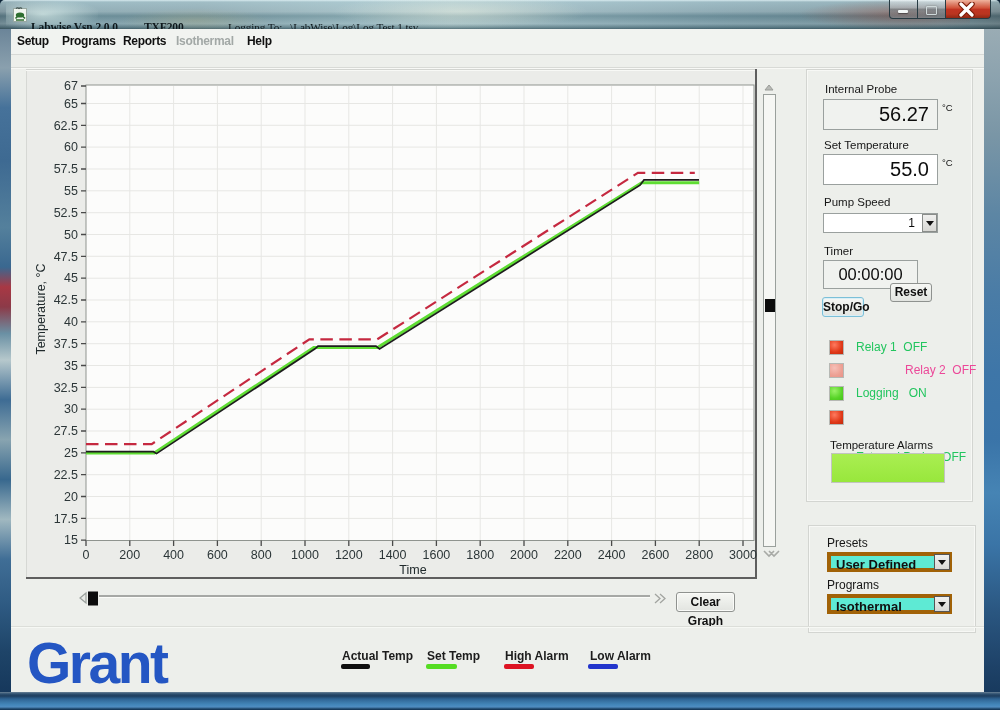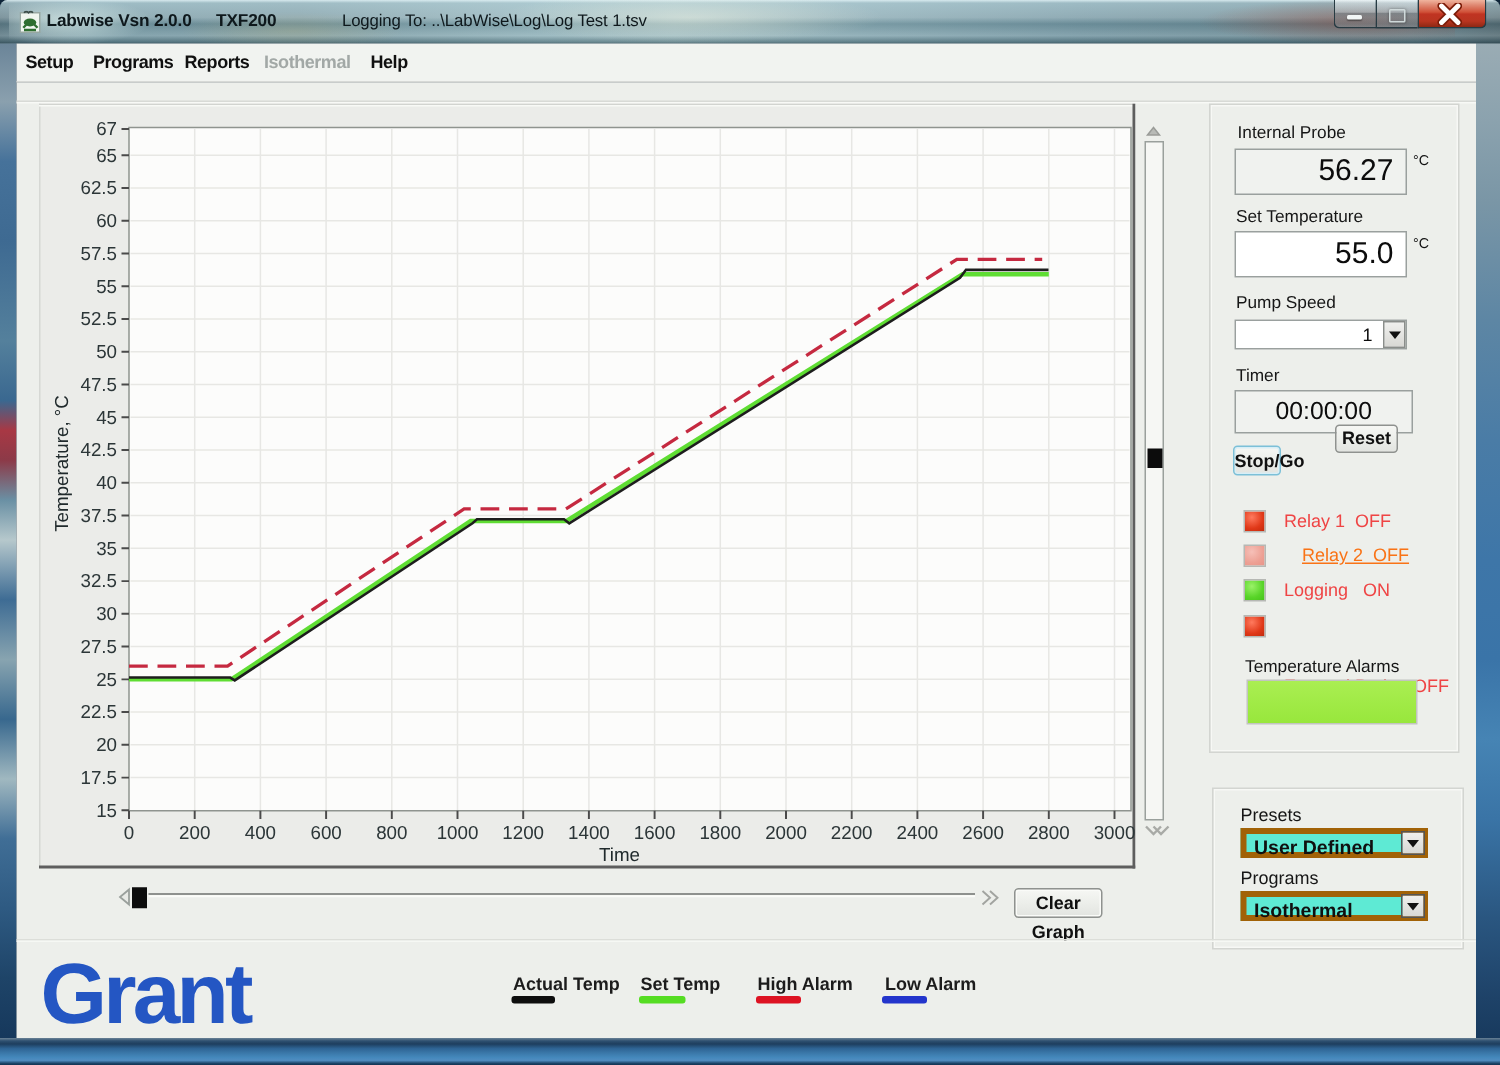--- a/index.html
+++ b/index.html
@@ -18,21 +18,21 @@
   #titlebar .sheen{left:0;top:0;width:1000px;height:29px;
     background:linear-gradient(180deg,rgba(225,242,246,.9) 0%,rgba(200,224,230,.5) 7%,rgba(255,255,255,.22) 40%,rgba(30,55,65,.10) 55%,rgba(255,255,255,.14) 82%,rgba(20,45,55,.30) 96%,rgba(10,30,40,.45) 100%);}
   #titlebar .blob1{left:330px;top:0;width:260px;height:29px;
     background:radial-gradient(ellipse at 50% 40%,rgba(235,240,225,.5),rgba(235,240,225,0) 70%);}
   #titlebar .blob2{left:800px;top:0;width:170px;height:29px;
     background:radial-gradient(ellipse at 60% 50%,rgba(160,60,40,.38),rgba(160,60,40,0) 72%);}
   #titlebar .blob3{left:120px;top:8px;width:150px;height:21px;
     background:radial-gradient(ellipse at 50% 60%,rgba(190,180,120,.25),rgba(190,180,120,0) 70%);}
   #titlebar .blob4{left:6px;top:2px;width:92px;height:27px;
     background:radial-gradient(ellipse at 40% 45%,rgba(225,244,240,.7),rgba(225,244,240,0) 75%);}
-  .ttext{top:7px;height:15px;line-height:15px;font-size:11.5px;font-weight:bold;letter-spacing:-0.1px;color:#0e181c;white-space:pre;}
+  .ttext{top:20px;height:15px;line-height:15px;font-size:11.5px;font-weight:bold;letter-spacing:-0.1px;color:#0e181c;white-space:pre;font-family:Liberation Serif, serif;}
   
   .wbtn{top:0;height:19px;border:1px solid #273b43;border-top:none;box-sizing:border-box;
     background:linear-gradient(180deg,rgba(255,255,255,.50) 0%,rgba(220,235,240,.28) 45%,rgba(60,90,100,.20) 50%,rgba(160,190,200,.22) 100%);}
   #btnmin{left:889px;width:29px;border-bottom-left-radius:4px;}
   #btnmax{left:918px;width:27px;border-left:none;border-right:none;}
   #btnclose{left:945px;width:46px;border-bottom-right-radius:4px;
     background:linear-gradient(180deg,#f0b49e 0%,#e08a74 18%,#d05138 45%,#c03422 52%,#b93520 78%,#8e2814 100%);}
   
   #menubar{left:11px;top:29px;width:973px;height:25px;background:#f1f3f0;border-bottom:1px solid #d7d9d6;}
   .mitem{top:34px;height:15px;line-height:15px;font-size:12px;color:#101010;font-weight:bold;letter-spacing:-0.3px;}
@@ -40,21 +40,21 @@
   #client{left:11px;top:55px;width:973px;height:637px;background:#edefeb;}
   .hline{height:1px;}
   
   .gbox{border:1px solid #d3d5d1;box-shadow:inset 0 0 0 1px #f7f8f5;}
   .lbl{font-size:11.5px;color:#161616;height:13px;line-height:13px;white-space:pre;}
   .disp{box-sizing:border-box;border:1px solid #9aa09e;font-size:20px;color:#0c0c0c;text-align:right;padding-right:8px;}
   .degc{font-size:9.5px;color:#101010;}
   .btn{box-sizing:border-box;border:1px solid #8f928f;border-radius:3px;text-align:center;font-weight:bold;
        background:linear-gradient(180deg,#f6f7f4 0%,#eceeea 50%,#e2e4e0 100%);font-size:12px;color:#101010;}
   .led{width:13px;height:13px;border:1px solid #b6b8b4;}
-  .ledlbl{font-size:12px;color:#ef4444;height:14px;line-height:14px;white-space:pre;}
+  .ledlbl{font-size:12px;color:#22c55e;height:14px;line-height:14px;white-space:pre;}
   .combo{box-sizing:border-box;background:#5eead4;border:4px solid #a16207;}
   .cbtn{box-sizing:border-box;border:1px solid #555;background:linear-gradient(180deg,#f0f0ee 0%,#d8d8d4 100%);}
   .arrow{width:0;height:0;border-left:4px solid transparent;border-right:4px solid transparent;border-top:5px solid #111;}
   
   .leg{font-size:12px;font-weight:bold;color:#1c1c1c;height:14px;line-height:14px;}
   .bar{height:5px;border-radius:2px;}
 </style></head>
 <body>
 <div class="abs" id="fleft"></div>
 <div class="abs" id="fright"></div>
@@ -168,27 +168,27 @@
 <div class="abs disp" style="left:823px;top:99px;width:115px;height:31px;line-height:29px;background:#f0f2ef;">56.27</div>
 <div class="abs degc" style="left:942px;top:102px;">°C</div>
 <div class="abs lbl" style="left:824px;top:139px;">Set Temperature</div>
 <div class="abs disp" style="left:823px;top:154px;width:115px;height:31px;line-height:29px;background:#ffffff;">55.0</div>
 <div class="abs degc" style="left:942px;top:157px;">°C</div>
 <div class="abs lbl" style="left:824px;top:196px;">Pump Speed</div>
 <div class="abs disp" style="left:823px;top:213px;width:115px;height:20px;line-height:18px;background:#ffffff;font-size:12px;padding-right:22px;">1</div>
 <div class="abs cbtn" style="left:922px;top:214px;width:15px;height:18px;border:1px solid #8a8d8a;"></div>
 <div class="abs arrow" style="left:926px;top:221px;"></div>
 <div class="abs lbl" style="left:824px;top:245px;">Timer</div>
-<div class="abs disp" style="left:823px;top:260px;width:119px;height:29px;line-height:27px;background:#f0f2ef;font-size:16.5px;text-align:center;padding-right:0;">00:00:00</div>
-<div class="abs btn" style="left:822px;top:297px;width:32px;height:20px;line-height:18px;border-color:#7cc0d8;box-shadow:0 0 0 1px #d8eef6 inset;">Stop/Go</div>
+<div class="abs disp" style="left:823px;top:260px;width:95px;height:29px;line-height:27px;background:#f0f2ef;font-size:16.5px;text-align:center;padding-right:0;">00:00:00</div>
+<div class="abs btn" style="left:822px;top:297px;width:42px;height:20px;line-height:18px;border-color:#7cc0d8;box-shadow:0 0 0 1px #d8eef6 inset;">Stop/Go</div>
 <div class="abs btn" style="left:890px;top:283px;width:42px;height:19px;line-height:17px;">Reset</div>
 <div class="abs led" style="left:829px;top:340px;background:radial-gradient(circle at 35% 30%,#ff7a5e,#e03818 60%,#c22a0c);"></div>
 <div class="abs ledlbl" style="left:856px;top:340px;">Relay 1  OFF</div>
 <div class="abs led" style="left:829px;top:363px;background:radial-gradient(circle at 35% 30%,#f6c0b8,#eda094 60%,#e89488);"></div>
-<div class="abs ledlbl" style="left:868px;top:363px;color:#f97316;text-decoration:underline;">Relay 2  OFF</div>
+<div class="abs ledlbl" style="left:905px;top:363px;color:#ec4899;">Relay 2  OFF</div>
 <div class="abs led" style="left:829px;top:386px;background:radial-gradient(circle at 35% 30%,#9af268,#58d428 60%,#46c21a);"></div>
 <div class="abs ledlbl" style="left:856px;top:386px;">Logging   ON</div>
 <div class="abs led" style="left:829px;top:410px;background:radial-gradient(circle at 35% 30%,#ff7a5e,#e03818 60%,#c22a0c);"></div>
 <div class="abs ledlbl" style="left:856px;top:410px;margin-top:40px;">External Probe  OFF</div>
 <div class="abs lbl" style="left:830px;top:439px;">Temperature Alarms</div>
 <div class="abs" style="left:831px;top:453px;width:112px;height:28px;border:1px solid #c2c4c0;background:linear-gradient(180deg,#aaee52 0%,#98e73c 100%);"></div>
 <div class="abs lbl" style="left:827px;top:537px;font-size:12px;">Presets</div>
 <div class="abs combo" style="left:827px;top:552px;width:125px;height:20px;font-size:13px;font-weight:bold;color:#101010;line-height:18px;padding-left:5px;">User Defined</div>
 <div class="abs cbtn" style="left:934px;top:554px;width:16px;height:16px;"></div>
 <div class="abs arrow" style="left:938px;top:560px;"></div>

